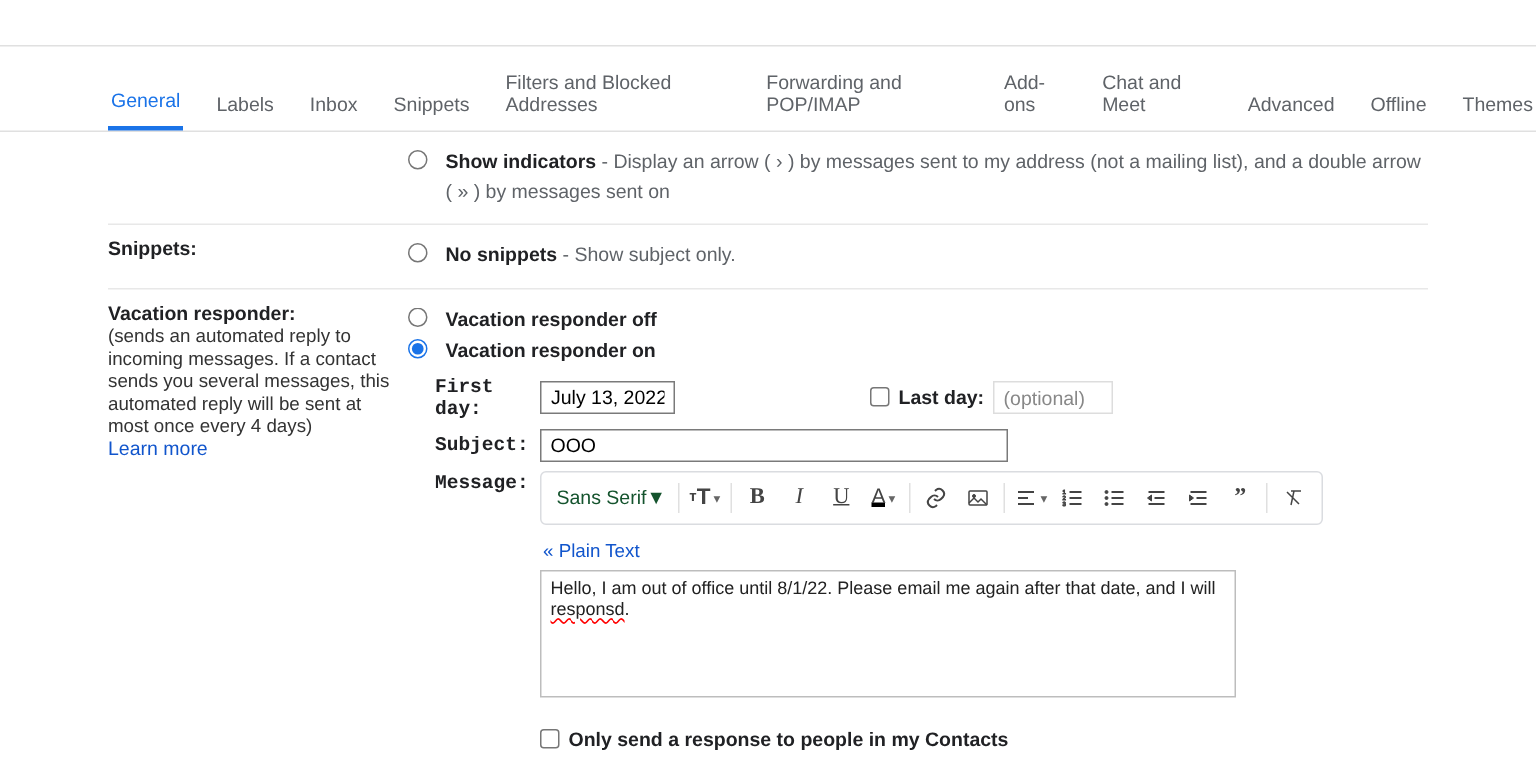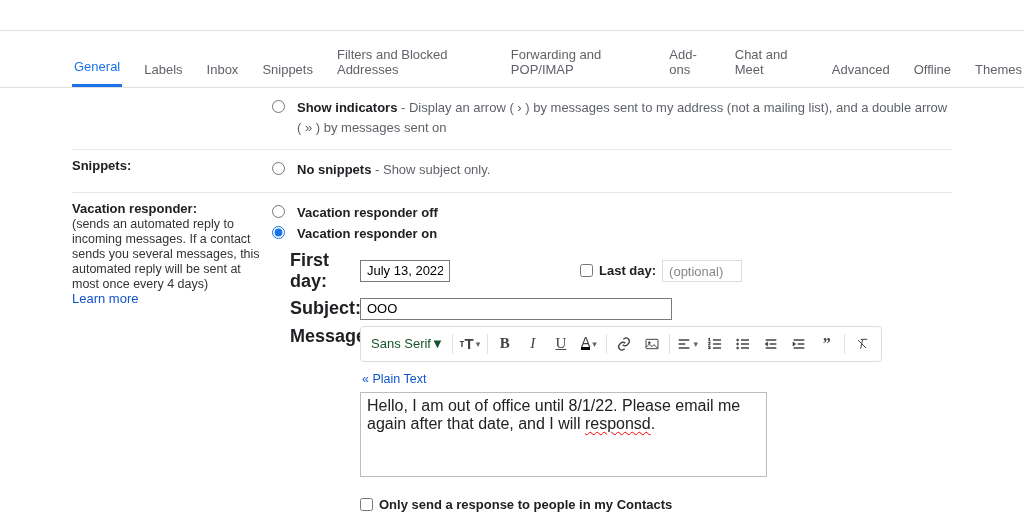--- a/index.html
+++ b/index.html
@@ -14,33 +14,33 @@
 .row-label { width:200px; flex-shrink:0; padding-right:8px; font-size:13px; }
 .row-label b { font-weight:bold; }
 .row-label .desc { font-weight:normal; font-size:12.5px; color:#333; }
 .row-label a { color:#1155cc; text-decoration:none; font-size:13px; }
 .row-body { flex:1; font-size:13px; }
 .opt { display:flex; align-items:flex-start; gap:12px; margin:2px 0; line-height:1.5;}
 .opt input[type=radio] { accent-color:#1a73e8; margin-top:2px;}
 .opt .olabel b { font-weight:bold; }
 .opt .olabel .grey { color:#5f6368; }
 .inline-field { display:flex; align-items:center; gap:10px; margin:6px 0 4px 0; }
-.inline-field .fl { width:60px; font-weight:bold; font-size:18px; }
+.inline-field .fl { width:60px; font-weight:bold; font-size:13px;font-family:Liberation Mono, monospace; }
 .inline-field input[type=text] { border:1px solid #7a7a7a; padding:3px 6px; font-size:13px; height:22px; }
 .inline-field .opt-text { color:#888; font-size:13px; border:1px solid #ddd; padding:3px 6px; height:22px; min-width:80px; display:inline-block;}
 .cb-row { display:flex; align-items:center; gap:6px; }
 .cb-row input[type=checkbox] { margin:0; }
 .toolbar { display:inline-flex; align-items:center; gap:2px; border:1px solid #dadce0; border-radius:4px; padding:4px 6px; background:#fff; margin-bottom:6px;}
 .tbtn { width:26px; height:26px; display:flex; align-items:center; justify-content:center; cursor:pointer; color:#444; }
 .tbtn svg { width:16px; height:16px; fill:#444; stroke:#444;}
 .tbtn .drop { font-size:9px; margin-left:2px; color:#666;}
 .tsep { width:1px; height:20px; background:#e0e0e0; margin:0 2px;}
 .font-sel { font-size:13px; color:#14532d; padding:0 4px; display:flex; align-items:center; cursor:pointer;}
 .plain-link { color:#1155cc; font-size:12.5px; display:inline-block; padding:4px 2px 6px 2px; cursor:pointer;}
-.msg-box { width:407px; height:85px; border:1px solid #bdbdbd; padding:4px 6px; font-size:16px; color:#222; resize:none; font-family:inherit; display:block;}
+.msg-box { width:464px; height:85px; border:1px solid #bdbdbd; padding:4px 6px; font-size:12px; color:#222; resize:none; font-family:inherit; display:block;}
 .msg-wrap { margin-left:0; }
 .check-line { display:flex; align-items:center; gap:6px; margin:6px 0; }
 .check-line .cl-label { font-weight:bold; font-size:13px;}
 .typo { text-decoration: underline wavy red 1px; text-underline-offset:2px;}
 </style>
 </head>
 <body>
 
 <div class="container">
   <div class="tabs" id="tabs-host">

